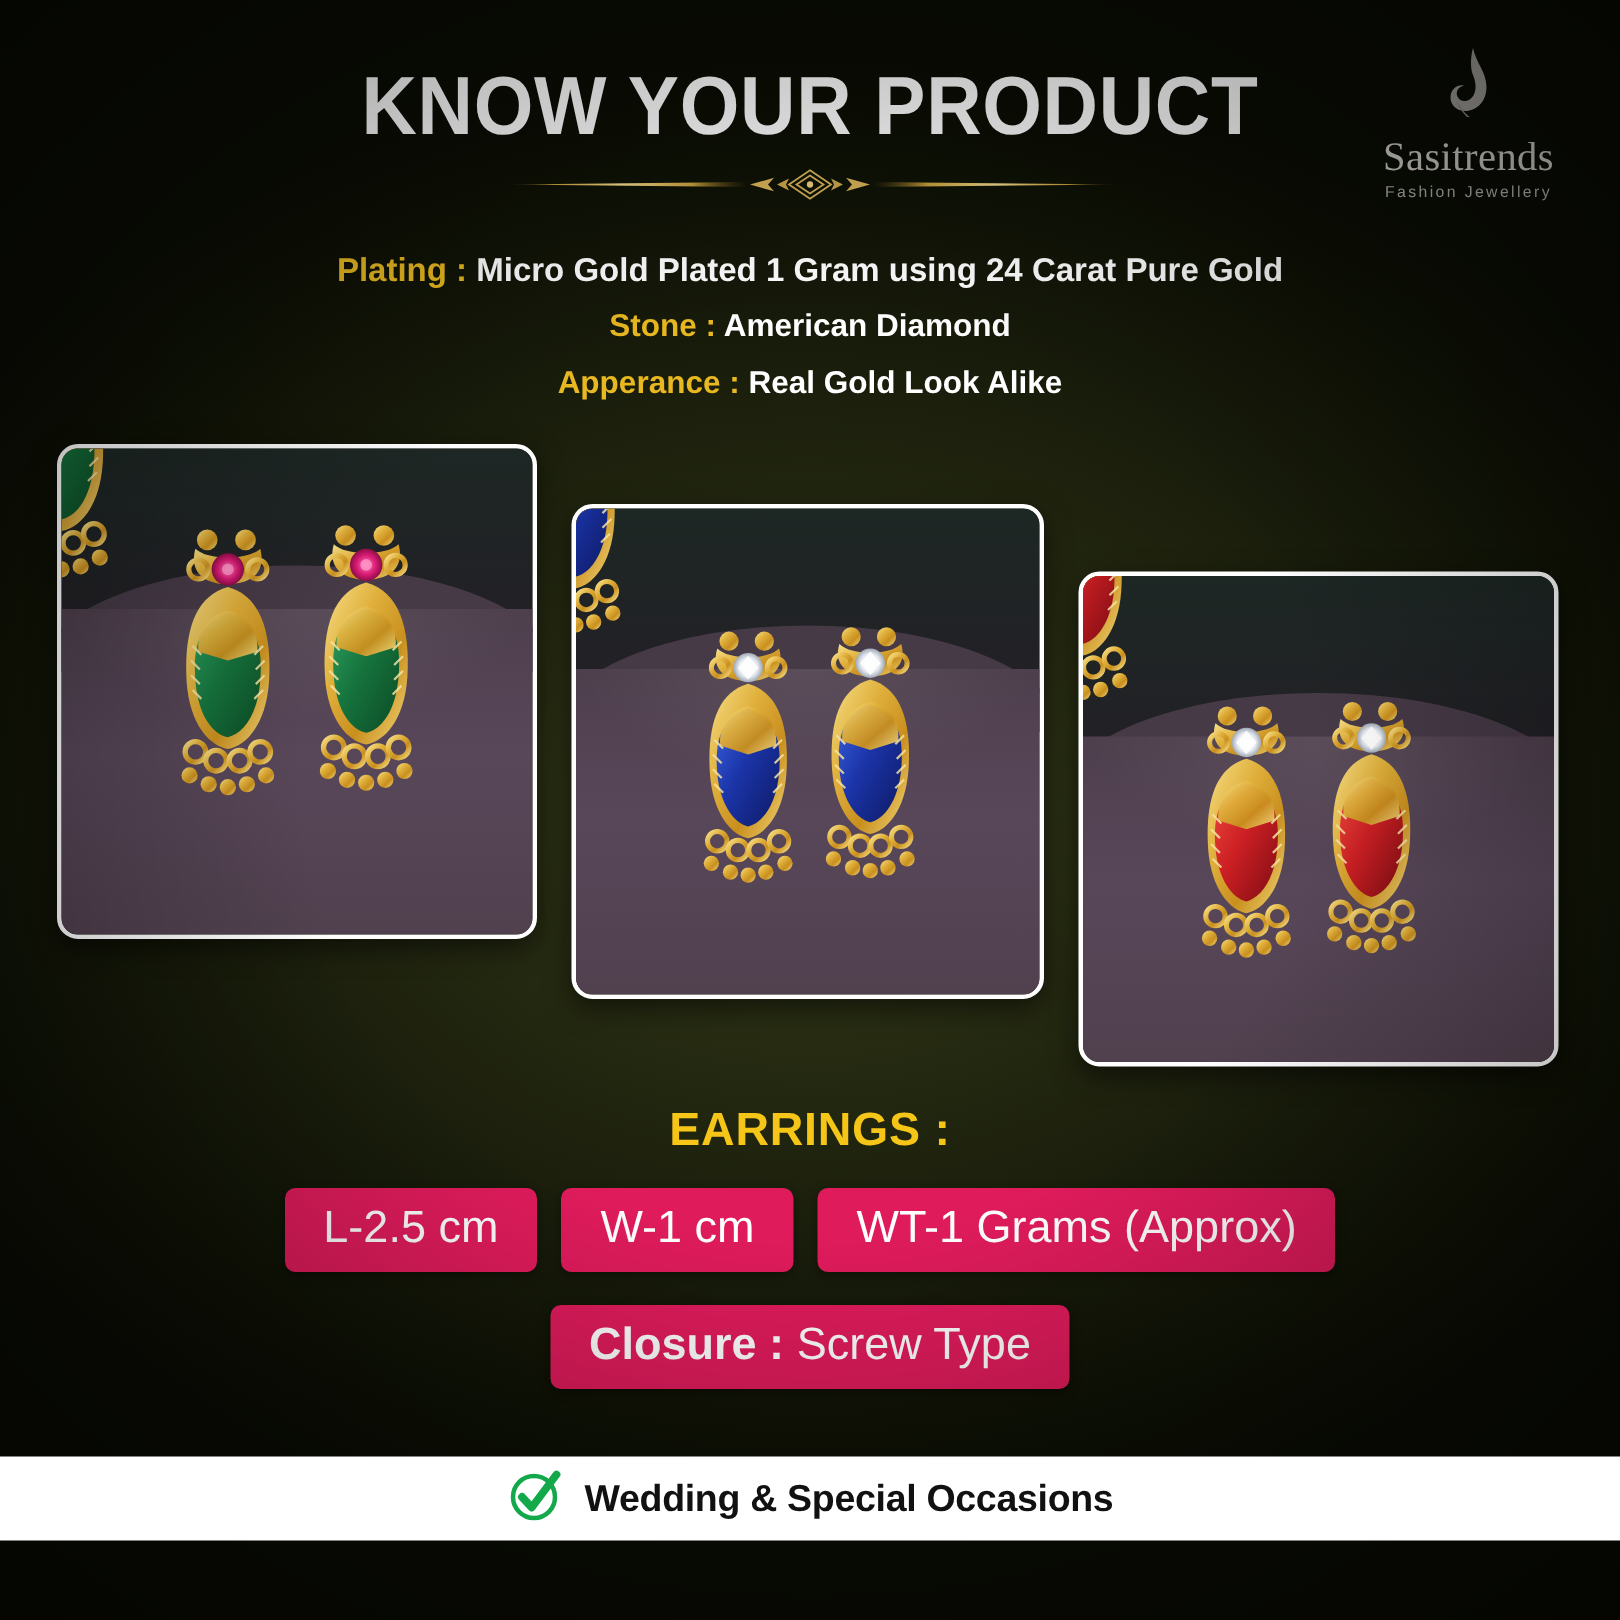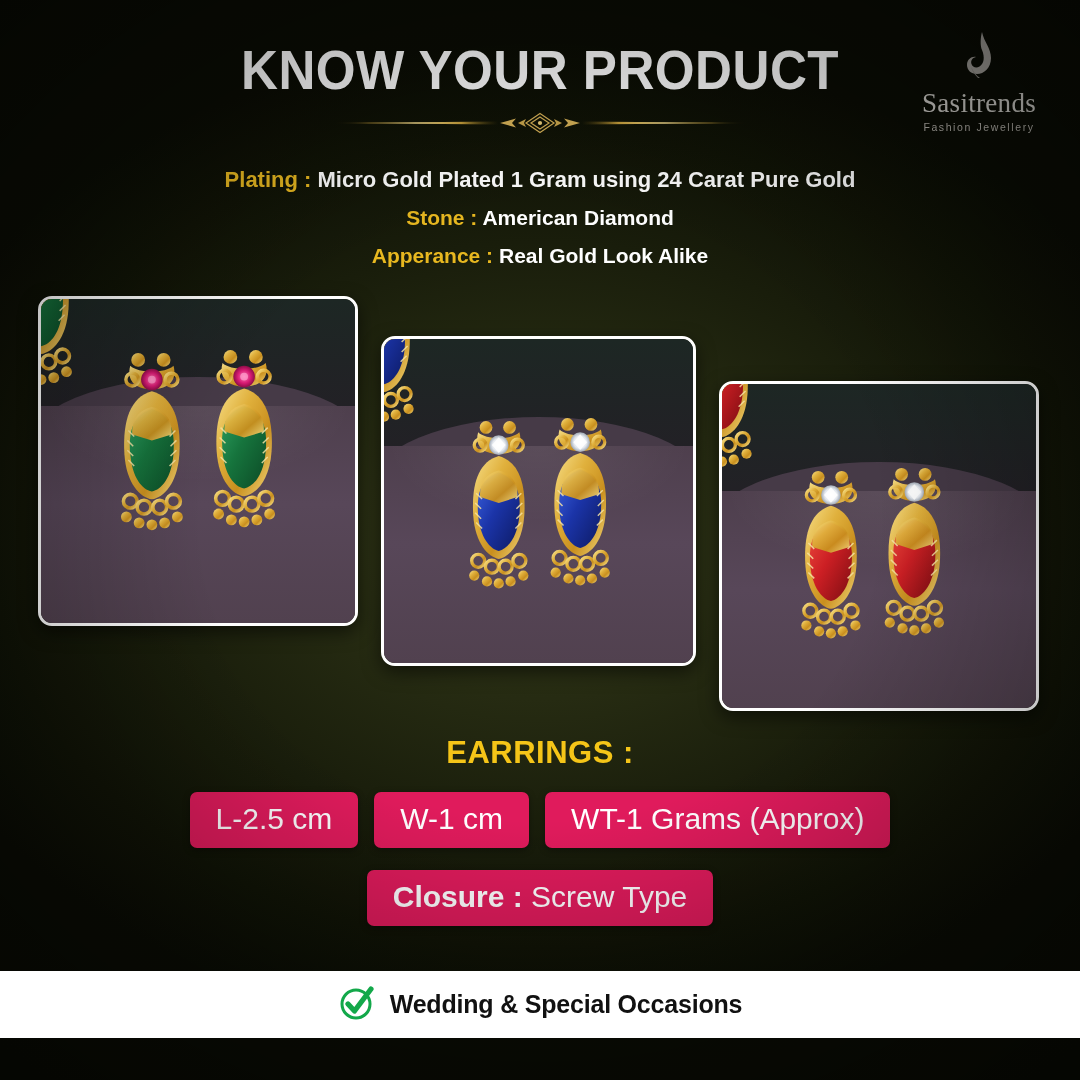--- a/index.html
+++ b/index.html
@@ -91,21 +91,21 @@
     padding:11px 26px 13px;
     white-space:nowrap;
     line-height:1.08;
     box-shadow:0 2px 7px rgba(0,0,0,.38);
   }
   .badge b { font-weight:bold; }
   .badge .val { font-weight:normal; }
 
   
   .footer {
-    position:absolute; left:0; top:971px; width:1080px; height:67px;
+    position:absolute; left:0; top:971px; width:1080px; height:56px;
     background:#ffffff;
     display:flex; align-items:center; justify-content:center; gap:14px;
   }
   .footer .ftxt { font-size:25px; font-weight:bold; color:#111111; letter-spacing:-.2px; }
 </style>
 </head>
 <body>
 
 <div id="stage">
 

